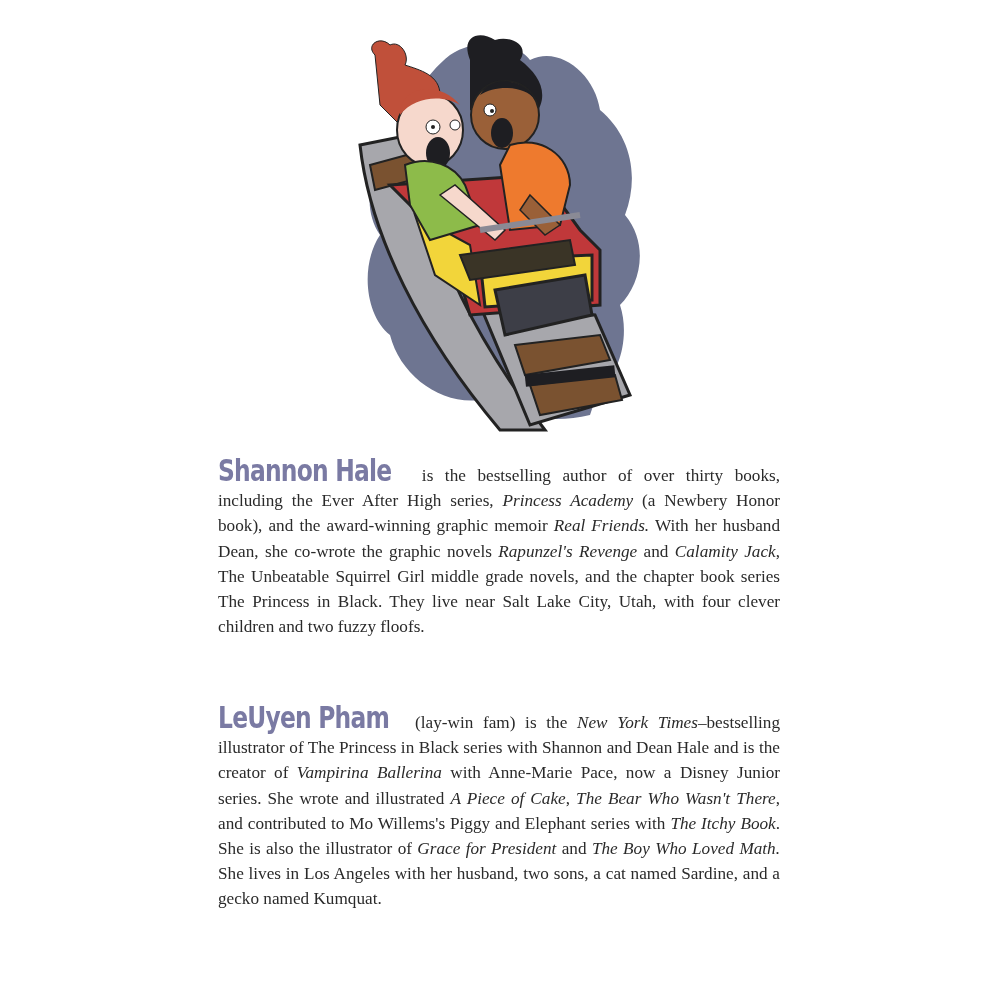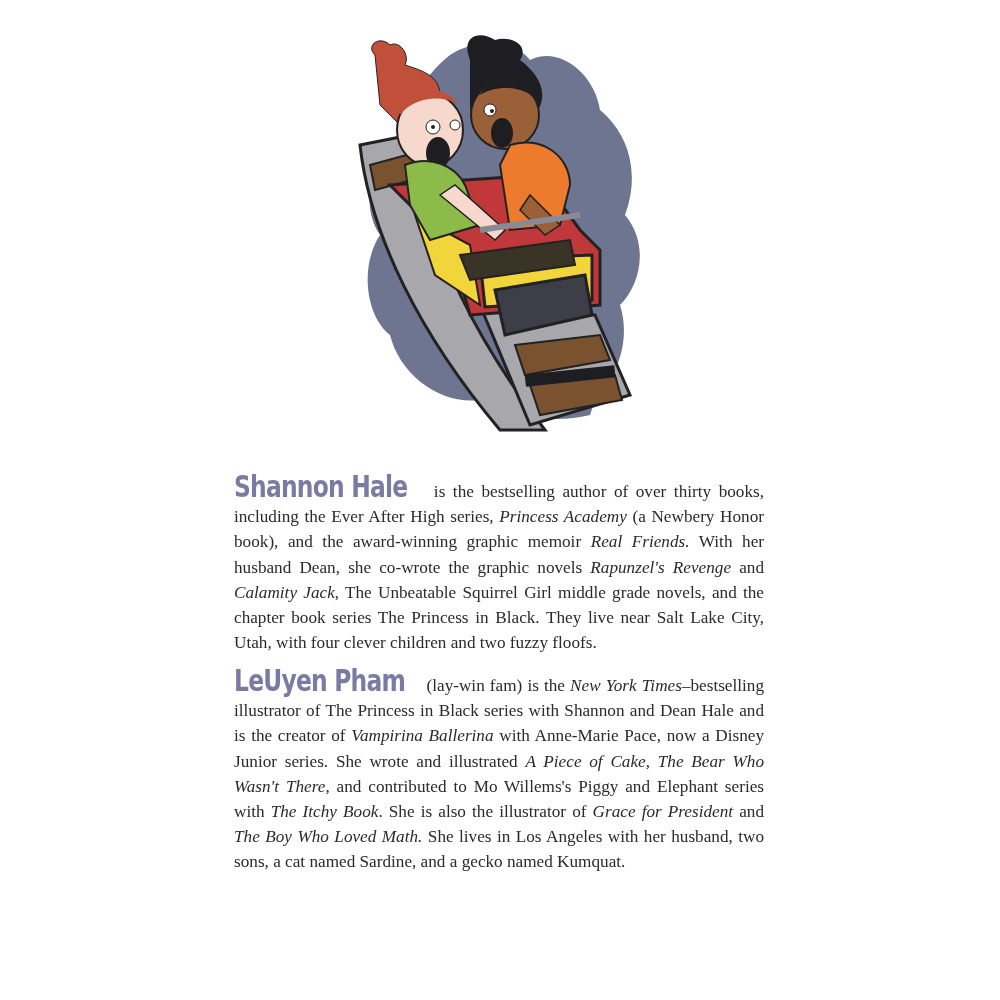--- a/index.html
+++ b/index.html
@@ -1,27 +1,27 @@
 <!DOCTYPE html>
 <html><head>
 <meta charset="utf-8">
 <style>
   html, body { margin: 0; padding: 0; background: #ffffff; }
   body { width: 1000px; height: 1000px; position: relative; overflow: hidden; }
   .illus { position: absolute; left: 330px; top: 15px; width: 340px; height: 425px; }
   .bio { position: absolute; left: 218px; width: 562px; font-family: "Liberation Serif", "DejaVu Serif", serif;
          font-size: 17.2px; line-height: 25.2px; color: #2a2a2a; text-align: justify; }
   .bio1 { top: 458px; }
-  .bio2 { top: 652px; }
+  .bio2 { top: 705px; }
   .name { font-family: "DejaVu Sans", "Liberation Sans", sans-serif; font-weight: bold; color: #7a7aa3;
           font-size: 30px; letter-spacing: -1px; transform: scaleX(0.78); transform-origin: left bottom;
           display: inline-block; margin-right: -30px; vertical-align: baseline; }
   .bio2 .name { margin-right: -32px; }
   i { font-style: italic; }
-  .bio p { margin: 16px; }
+  .bio p { margin: 0; }
 </style>
 </head>
 <body>
 
 <div class="illus">
   <svg width="340" height="425" viewBox="0 0 340 425">
 
     <path d="M120 40 C150 20 190 30 200 45 C230 30 265 60 270 95 C300 120 310 160 295 200 C320 230 310 270 290 290 C300 320 290 360 270 370 L260 400 C220 410 180 400 150 385 C110 390 70 360 60 320 C35 300 30 250 50 220 C30 190 40 150 70 130 C75 90 95 60 120 40 Z" fill="#6e7591"></path>
 
     <path d="M30 130 C40 220 90 320 170 415 L215 415 C150 330 100 240 80 120 Z" fill="#a7a7ac" stroke="#222" stroke-width="3"></path>

